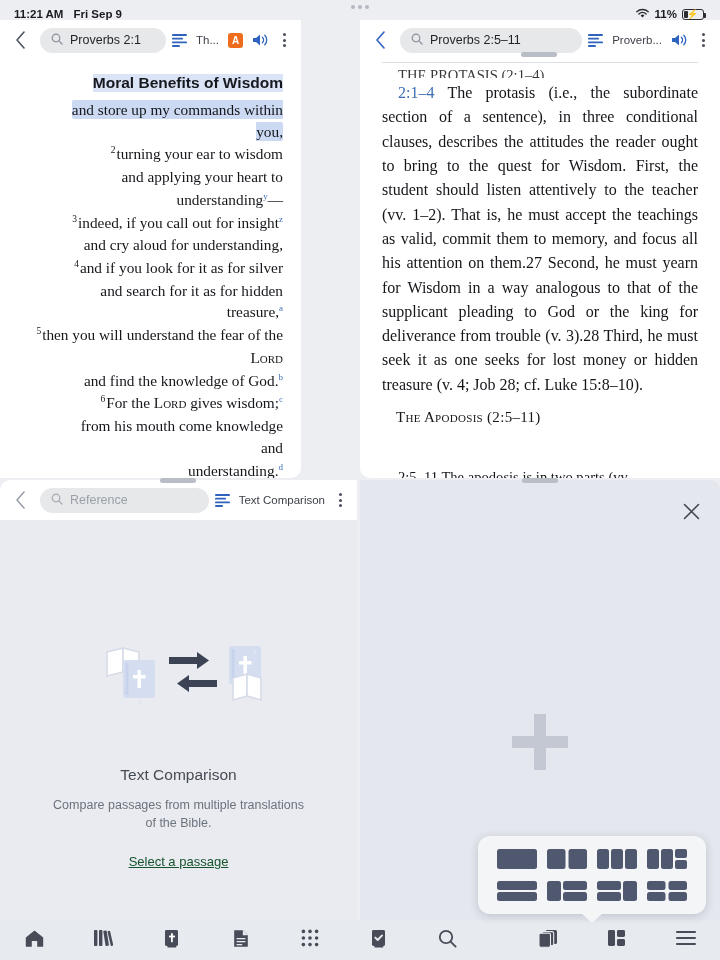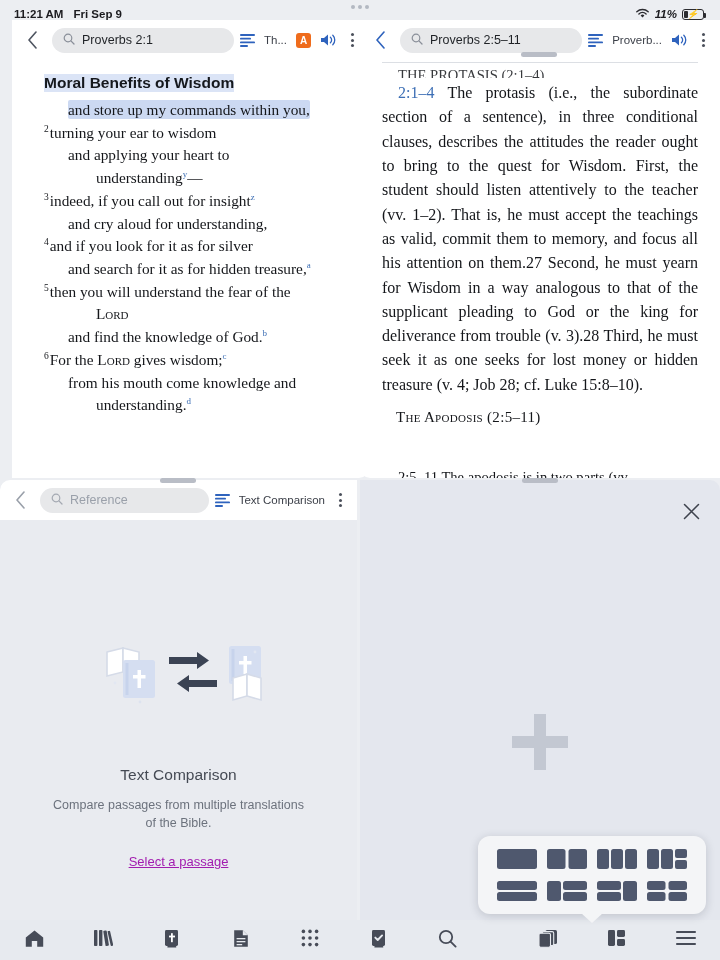--- a/index.html
+++ b/index.html
@@ -12,21 +12,21 @@
   #app { position: relative; width: 720px; height: 960px; background: #eceef2; }
 
   
   .statusbar {
     position: absolute; top: 0; left: 0; width: 720px; height: 28px;
     display: flex; align-items: center; z-index: 40;
     font-size: 11.5px; font-weight: bold; color: #1b1b1f;
     padding: 0 10px;
   }
   .sb-left { display: flex; gap: 10px; align-items: center; padding-left: 4px; }
-  .sb-right { margin-left: auto; display: flex; gap: 5px; align-items: center; padding-right: 6px; font-style: italic; }
+  .sb-right { margin-left: auto; display: flex; gap: 5px; align-items: center; padding-right: 6px; }
   .sb-batt {
     position: relative; width: 22px; height: 11px;
     border: 1.3px solid #2b2b30; border-radius: 3px;
     display: inline-block;
   }
   .sb-batt:after {
     content: ""; position: absolute; right: -3.4px; top: 3px;
     width: 2px; height: 5px; background: #2b2b30; border-radius: 0 1px 1px 0;
   }
   .sb-batt i {
@@ -39,21 +39,21 @@
   .mt-dots {
     position: absolute; top: 5px; left: 50%; transform: translateX(-50%);
     display: flex; gap: 3px; z-index: 45;
   }
   .mt-dots span { width: 4px; height: 4px; border-radius: 50%; background: #b3b8c2; display: block; }
 
   
   .pane {
     position: absolute; background: #ffffff; overflow: hidden;
   }
-  .pane-tl { left: 12px;   top: 20px;  width: 357px; height: 458px; border-radius: 0 0 10px 0; }
+  .pane-tl { left: 0;   top: 20px;  width: 301px; height: 458px; border-radius: 0 0 10px 0; text-align: right; }
   .pane-tr { left: 360px; top: 20px; width: 360px; height: 458px; border-radius: 0 0 0 10px; }
   .pane-bl { left: 0;   top: 480px; width: 357px; height: 440px; background: #e9ebf0; border-radius: 10px 0 0 0; }
   .pane-br { left: 360px; top: 480px; width: 360px; height: 440px; background: #e4e7ee; border-radius: 0 10px 0 0; }
 
   
   .grabber {
     position: absolute; width: 36px; height: 5px; border-radius: 3px;
     background: #b9bdc6; z-index: 35;
   }
 
@@ -137,21 +137,21 @@
   .tc-body {
     height: 400px; display: flex; flex-direction: column;
     align-items: center; justify-content: flex-start; padding-top: 118px;
   }
   .tc-art { width: 180px; height: 74px; margin-bottom: 54px; }
   .tc-title { font-size: 15.5px; color: #454a54; font-weight: normal; margin-bottom: 12px; }
   .tc-sub {
     font-size: 12.5px; color: #6c727d; text-align: center; line-height: 1.45;
     max-width: 262px; margin-bottom: 22px;
   }
-  .tc-link { font-size: 13px; color: #a21caf; }
+  .tc-link { font-size: 13px; color: #14532d; }
 
   
   .br-close {
     position: absolute; right: 16px; top: 18px; width: 26px; height: 26px;
     display: flex; align-items: center; justify-content: center; color: #3e434d;
   }
   .br-plus {
     position: absolute; left: 50%; top: 232px; transform: translateX(-50%);
     width: 60px; height: 60px; color: #c3c8d2;
   }

